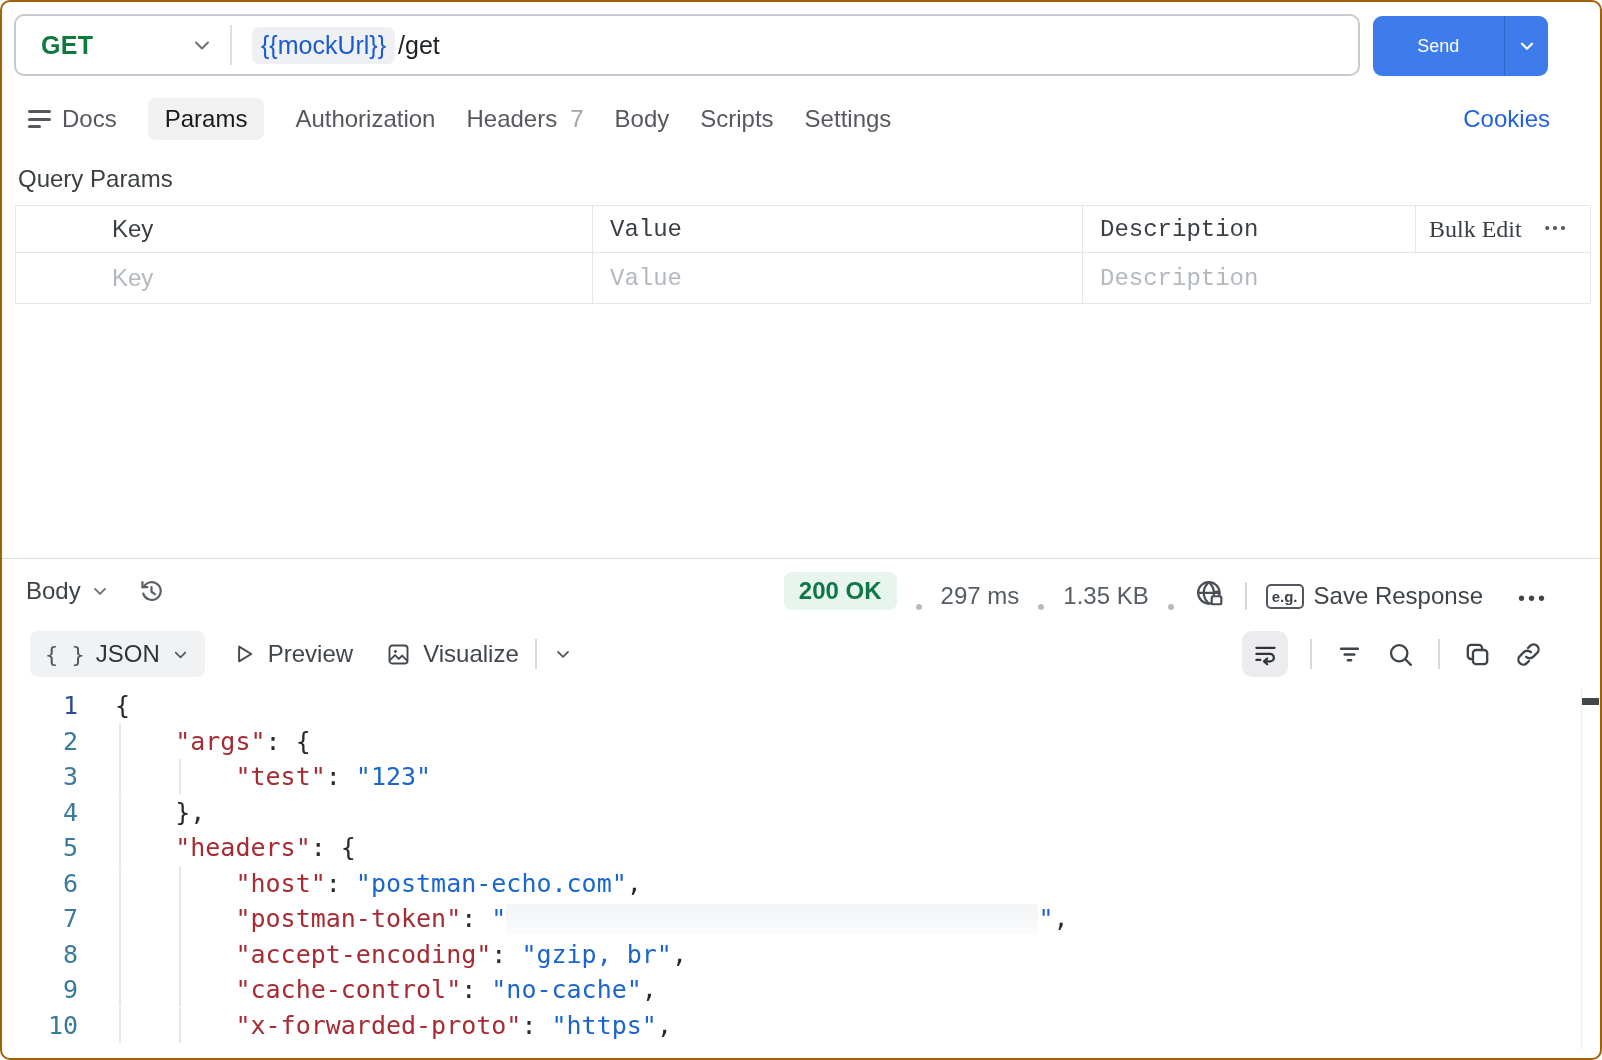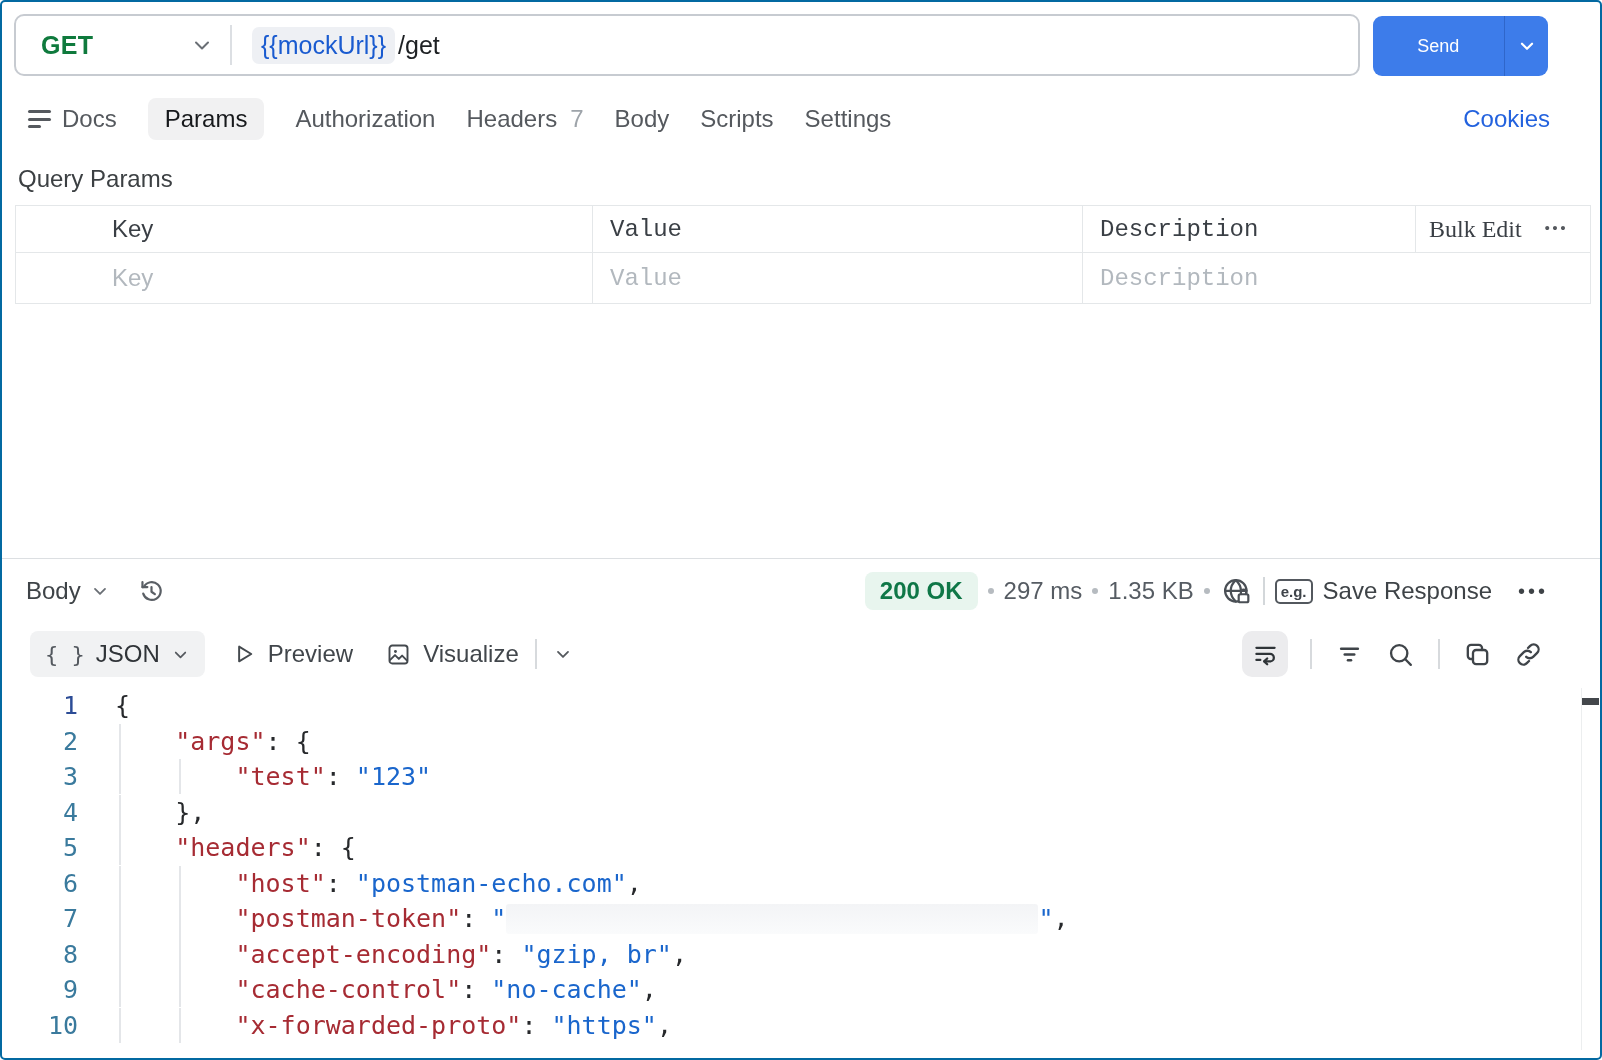--- a/index.html
+++ b/index.html
@@ -1,17 +1,17 @@
 <!DOCTYPE html>
 <html style="--method_green: #0f7a3d; --send_blue: #3d7cea; --link_blue: #2362de; --variable_blue: #1a5bd0; --status_green: #0f7747; --status_green_bg: #e8f5ee; --code_key_red: #a62b33; --code_string_blue: #1a66cc; --line_number_teal: #3a7a9d; --line_number_active: #2c4c96;"><head>
 <meta charset="utf-8">
 <style>
   html,body{margin:0;padding:0;background:#fff;}
-  .screen{position:relative;width:1602px;height:1060px;background:#fff;border:2px solid #0369a1;
-    border-radius:5px;box-sizing:border-box;overflow:hidden;font-family:"Liberation Sans",sans-serif;color:#26282b;}
+  .screen{position:relative;width:1602px;height:1060px;background:#fff;border:2px solid #a16207;
+    border-radius:10px;box-sizing:border-box;overflow:hidden;font-family:"Liberation Sans",sans-serif;color:#26282b;}
   
   .url-box{position:absolute;left:12px;top:12px;width:1346px;height:62px;border:2px solid #c7cbd1;
     border-radius:10px;box-sizing:border-box;display:flex;align-items:center;background:#fff;}
   .method-select{width:214px;height:100%;display:flex;align-items:center;padding-left:25px;box-sizing:border-box;cursor:pointer;}
   .method-label{color:var(--method_green,#0f7a3d);font-size:25px;font-weight:600;letter-spacing:.3px;}
   .method-select svg{margin-left:auto;margin-right:16px;}
   .vsep{width:2px;height:40px;background:#dcdfe3;}
   .url-field{display:flex;align-items:center;padding-left:20px;font-size:25px;flex:1;}
   .var-pill{background:#eef0f4;color:var(--variable_blue,#1a5bd0);border-radius:7px;padding:4px 9px;}
   .url-path{color:#1e2124;margin-left:3px;}
@@ -43,21 +43,21 @@
   .td.desc{grid-column:3/5;}
   .bulk{display:flex;justify-content:space-between;padding:0 22px 0 13px;font-family:Liberation Serif, serif;}
   .bulk span{cursor:pointer;}
   .hdots{font-size:17px;letter-spacing:2px;color:#55595e;}
   
   .split{position:absolute;left:0;right:0;top:556px;height:1px;background:#dcdfe2;}
   
   .meta-row{position:absolute;left:24px;right:52px;top:568px;height:42px;display:flex;align-items:center;font-size:24px;color:#3e4347;}
   .body-select{display:flex;align-items:center;gap:9px;cursor:pointer;}
   .history-btn{margin-left:26px;display:flex;align-items:center;cursor:pointer;}
-  .meta-right{margin-left:auto;display:flex;align-items:center;gap:10px;}
+  .meta-right{margin-left:auto;display:flex;align-items:flex-end;gap:19px;}
   .status-pill{background:var(--status_green_bg,#e8f5ee);color:var(--status_green,#0f7747);font-weight:600;
     border-radius:8px;padding:5px 15px;cursor:pointer;}
   .dot-sep{width:6px;height:6px;border-radius:50%;background:#b6bbc0;}
   .meta-gray{color:#565c63;}
   .pipe{width:2px;height:28px;background:#d3d7da;}
   .eg-badge{border:2px solid #53585e;border-radius:5px;font-size:15px;font-weight:700;color:#3f444a;padding:2px 4px;}
   .save-resp{display:flex;align-items:center;gap:10px;cursor:pointer;}
   .menu-dots{margin-left:16px;font-size:20px;letter-spacing:3px;color:#3e4347;cursor:pointer;}
   
   .tool-row{position:absolute;left:28px;right:56px;top:628px;height:48px;display:flex;align-items:center;font-size:24px;color:#41464b;}

